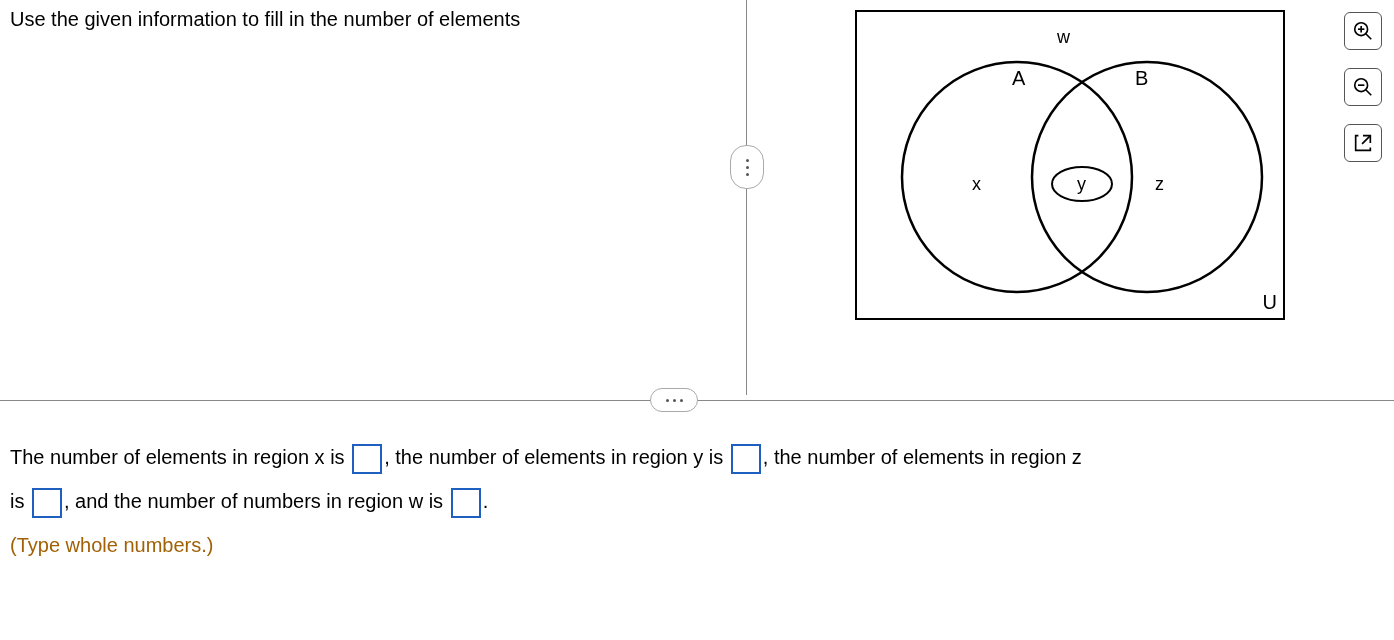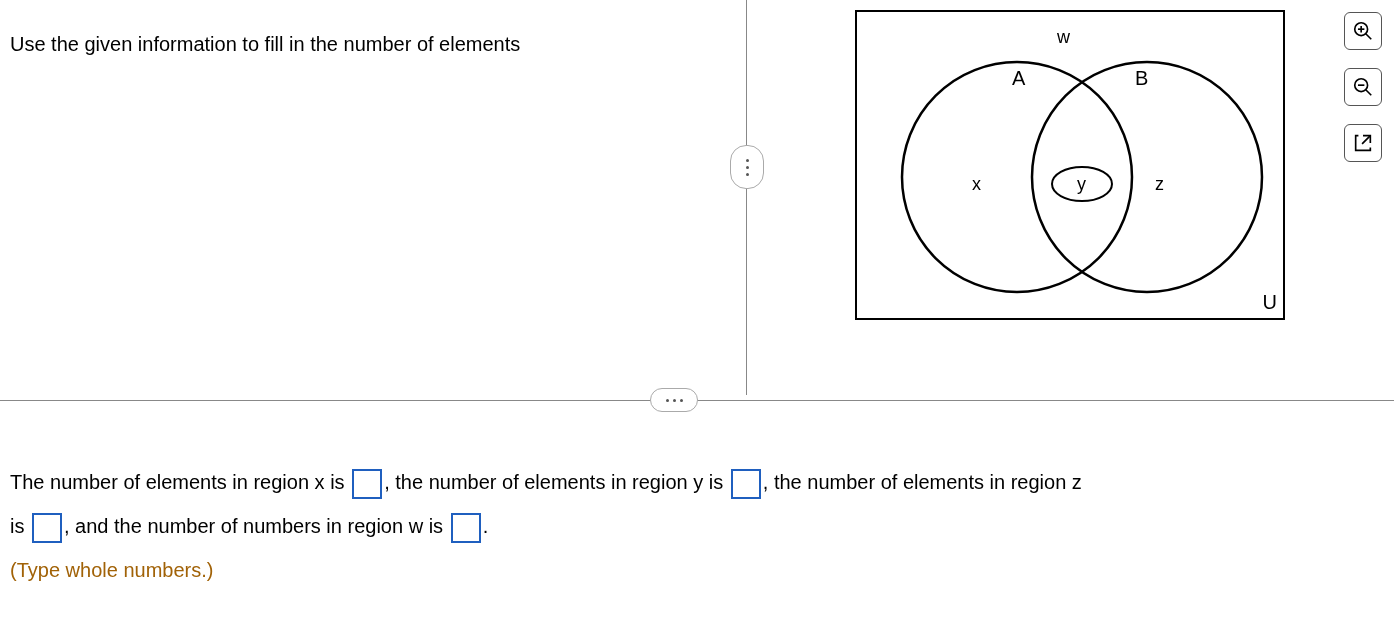--- a/index.html
+++ b/index.html
@@ -1,33 +1,33 @@
 <!DOCTYPE html>
 <html><head>
 <meta charset="utf-8">
 <style>
   * { box-sizing: border-box; margin: 0; padding: 0; }
   body { font-family: Arial, sans-serif; font-size: 20px; color: #000; width: 1394px; height: 640px; position: relative; overflow: hidden; }
   .container { position: relative; width: 100%; height: 100%; }
   .top-section { position: relative; height: 400px; }
   .left-col { position: absolute; left: 10px; top: 5px; width: 690px; }
-  .question-text { line-height: 1.4; margin-bottom: 18px; margin-top: 25px; }
+  .question-text { line-height: 1.4; margin-bottom: 18px; }
   .formula { font-size: 20px; }
   .vert-divider { position: absolute; left: 746px; top: -5px; width: 1px; height: 400px; background: #888; }
   .vert-handle { position: absolute; left: 730px; top: 145px; width: 34px; height: 44px; border: 1px solid #aaa; border-radius: 16px; background: #fff; display: flex; flex-direction: column; align-items: center; justify-content: center; gap: 4px; cursor: ew-resize; }
   .vert-handle span { width: 3px; height: 3px; background: #555; border-radius: 50%; }
   .diagram-wrap { position: absolute; left: 855px; top: 10px; width: 440px; height: 320px; }
   .venn-box { position: absolute; left: 0; top: 0; width: 430px; height: 310px; border: 2px solid #000; }
   .btn-col { position: absolute; right: 12px; top: 12px; display: flex; flex-direction: column; gap: 18px; }
   .tool-btn { width: 38px; height: 38px; border: 1px solid #555; border-radius: 6px; background: #fff; display: flex; align-items: center; justify-content: center; cursor: pointer; }
   .tool-btn svg { width: 22px; height: 22px; stroke: #000; fill: none; stroke-width: 1.8; }
   .horiz-divider { position: absolute; left: 0; top: 400px; width: 100%; height: 1px; background: #888; }
   .horiz-handle { position: absolute; left: 650px; top: 388px; width: 48px; height: 24px; border: 1px solid #aaa; border-radius: 12px; background: #fff; display: flex; align-items: center; justify-content: center; gap: 4px; cursor: ns-resize; }
   .horiz-handle span { width: 3px; height: 3px; background: #555; border-radius: 50%; }
-  .bottom-section { position: absolute; left: 10px; top: 460px; width: 1375px; line-height: 2.2; font-size: 20px; }
+  .bottom-section { position: absolute; left: 10px; top: 435px; width: 1375px; line-height: 2.2; font-size: 20px; }
   .input-box { display: inline-block; width: 30px; height: 30px; border: 2px solid #1f5fbf; vertical-align: middle; margin: 0 2px; }
   .hint { color: #a16207; }
 </style>
 </head>
 <body>
 
 <div class="container">
   <div class="top-section">
     <div class="left-col">
       <div class="question-text">

